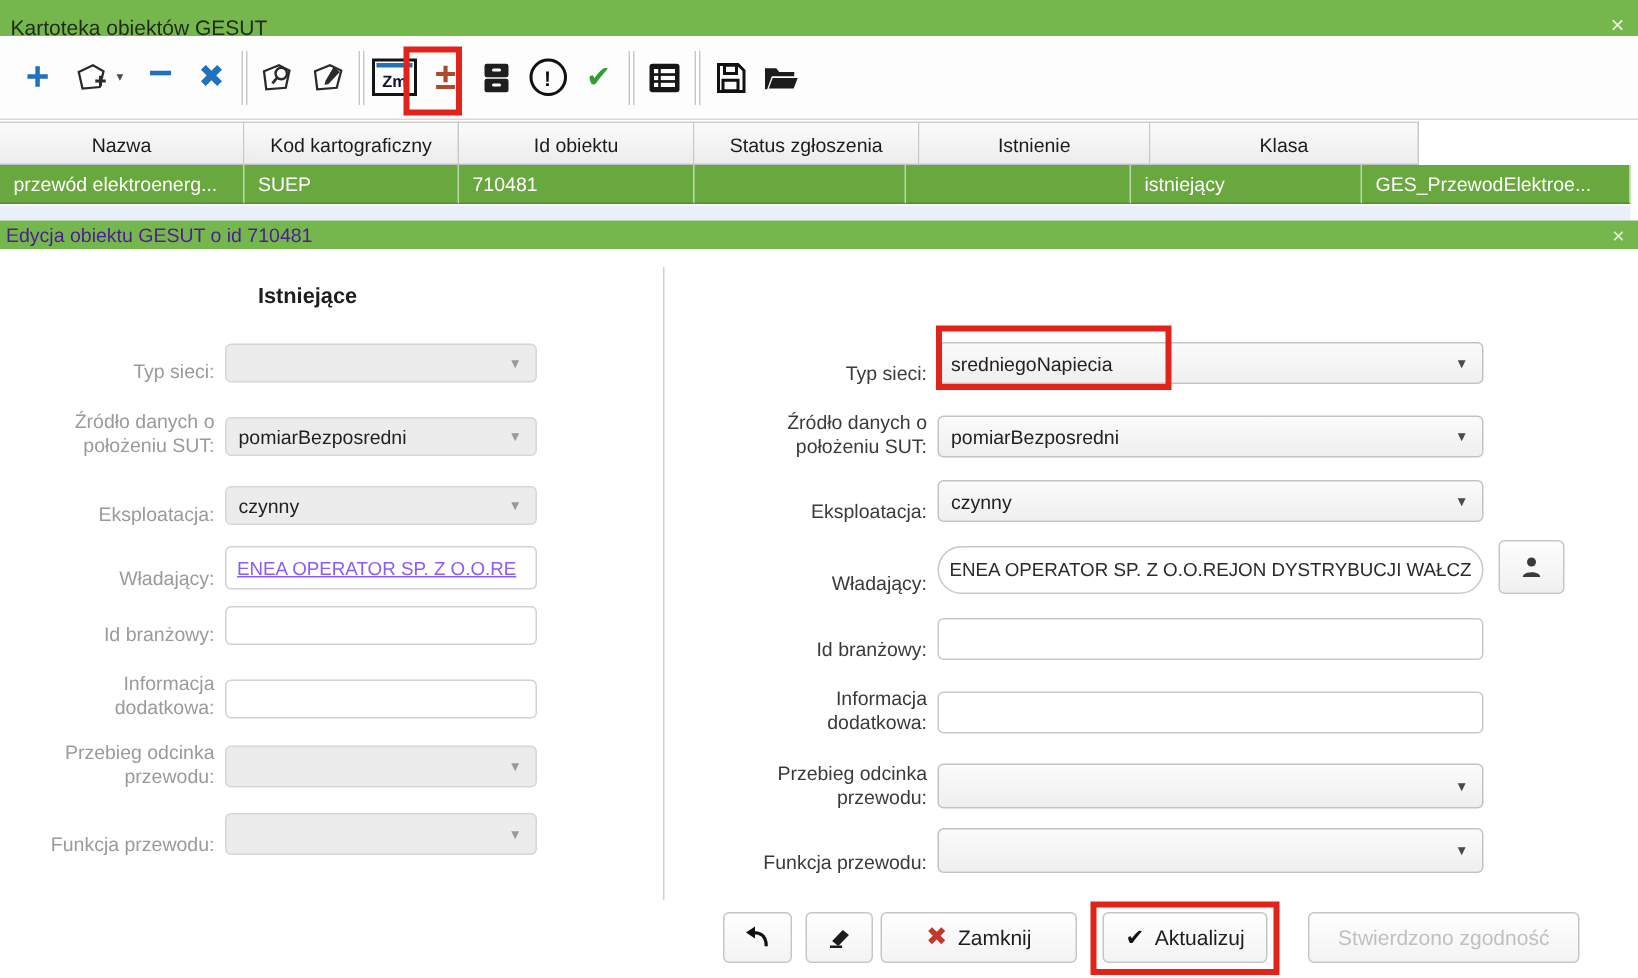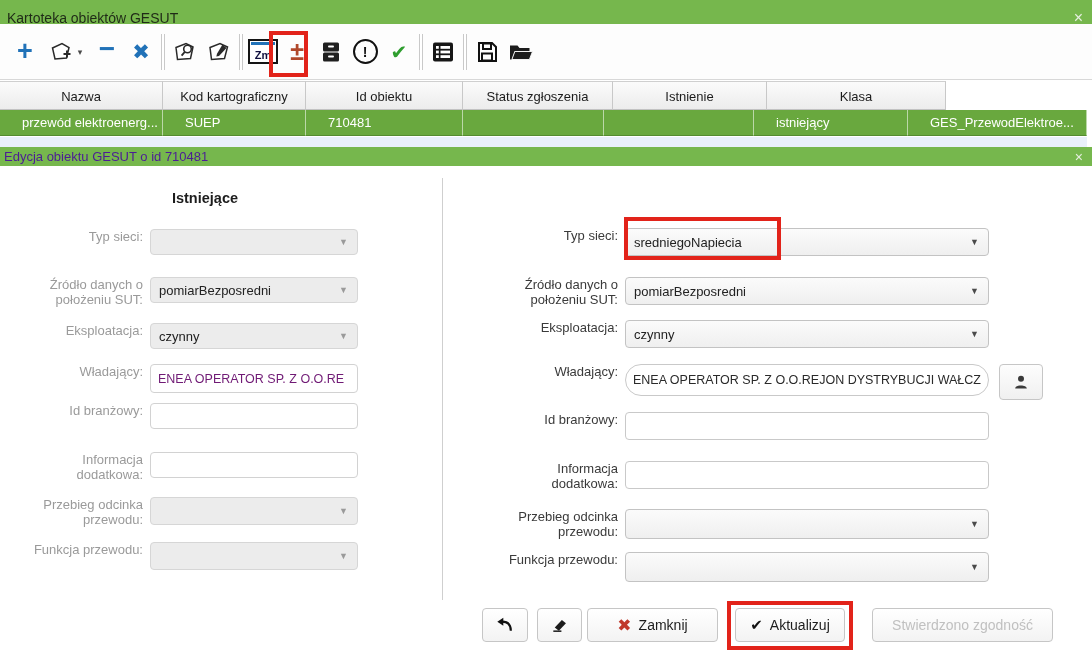--- a/index.html
+++ b/index.html
@@ -32,48 +32,48 @@
     font-size:14px;font-weight:800;color:#111;line-height:1;}
 
   
   .grid{position:absolute;left:0;top:81px;width:1087px;}
   .grow{display:flex;}
   .hcell{height:29px;line-height:29px;text-align:center;font-size:13px;color:#1b1b1b;
     background:linear-gradient(#fbfbfb,#ececec);border-top:1px solid #cfcfcf;border-bottom:1px solid #c2c2c2;
     border-right:1px solid #c8c8c8;box-sizing:border-box;cursor:pointer;}
   .dcell{height:26px;line-height:26px;font-size:13px;color:#fff;background:#69a83e;
     border-right:1px solid rgba(255,255,255,.55);border-bottom:1px solid #548c30;
-    box-sizing:border-box;padding-left:22px;white-space:nowrap;overflow:hidden;}
+    box-sizing:border-box;padding-left:9px;white-space:nowrap;overflow:hidden;}
   .c0{width:163px;}.c1{width:143px;}.c2{width:157px;}.c3{width:141px;}.c4{width:150px;}.c5{width:154px;}.c6{width:179px;}
   .strip{position:absolute;left:0;top:137px;width:1087px;height:10px;background:#e9f0fa;}
 
   
   .dlg-header{position:absolute;left:0;top:147px;width:100%;height:19px;background:#76b74d;
     display:flex;align-items:center;justify-content:space-between;box-sizing:border-box;padding:0 9px 0 4px;}
   .dlg-header .t{font-size:13px;color:#4c1d95;}
   .dlg-header .closex{font-size:14px;}
   .dlg-body{position:absolute;left:0;top:166px;width:100%;height:406px;background:#fff;}
   .divider{position:absolute;left:442px;top:12px;width:1px;height:422px;background:#cfcfcf;}
   .heading{position:absolute;font-size:14.5px;font-weight:bold;color:#1d1d1d;text-align:center;}
   .h-left{left:0;width:410px;top:24px;}
   .h-right{left:442px;width:646px;top:24px;}
 
-  .frow{position:absolute;display:flex;align-items:flex-start;}
+  .frow{position:absolute;display:flex;align-items:flex-end;}
   .flabel{font-size:13px;line-height:1.18;text-align:right;margin-right:7px;}
   .left-p .flabel{width:128px;color:#9a9a9a;}
   .right-p .flabel{width:128px;color:#3a3a3a;}
   .sel{position:relative;height:26px;border:1px solid #c3c3c3;border-radius:4px;
     background:linear-gradient(#fbfbfb,#efefef);display:flex;align-items:center;box-sizing:border-box;
     padding:0 22px 0 8px;font-size:13px;color:#222;cursor:pointer;white-space:nowrap;overflow:hidden;}
   .sel .caret{position:absolute;right:9px;top:50%;transform:translateY(-50%);font-size:9px;color:#4a4a4a;}
   .sel.dis{background:#ececec;border-color:#d6d6d6;cursor:default;}
   .sel.dis .caret{color:#9a9a9a;}
   .tin{height:26px;border:1px solid #c9c9c9;border-radius:4px;background:#fff;box-sizing:border-box;
     padding:0 7px;font-size:12.5px;color:#2a2a2a;font-family:inherit;outline:none;}
-  .tin.dis{color:#701a75;border-color:#d2d2d2;}
+  .tin.dis{color:#8b5cf6;border-color:#d2d2d2;text-decoration:underline;}
   .w-left{width:208px;}
   .w-right{width:364px;}
   .icon-btn{width:42px;height:34px;margin-left:10px;border:1px solid #c6c6c6;border-radius:4px;
     background:linear-gradient(#fdfdfd,#f0f0f0);display:flex;align-items:center;justify-content:center;cursor:pointer;}
 
   
   .fbtn{position:absolute;height:34px;border:1px solid #c6c6c6;border-radius:4px;background:linear-gradient(#fff,#f3f3f3);
     display:flex;align-items:center;justify-content:center;font-size:14px;color:#1d1d1d;cursor:pointer;box-sizing:border-box;gap:7px;}
   .fbtn .rx{color:#c0392b;font-size:17px;font-weight:bold;}
   .fbtn .bk{color:#111;font-size:15px;font-weight:bold;}

